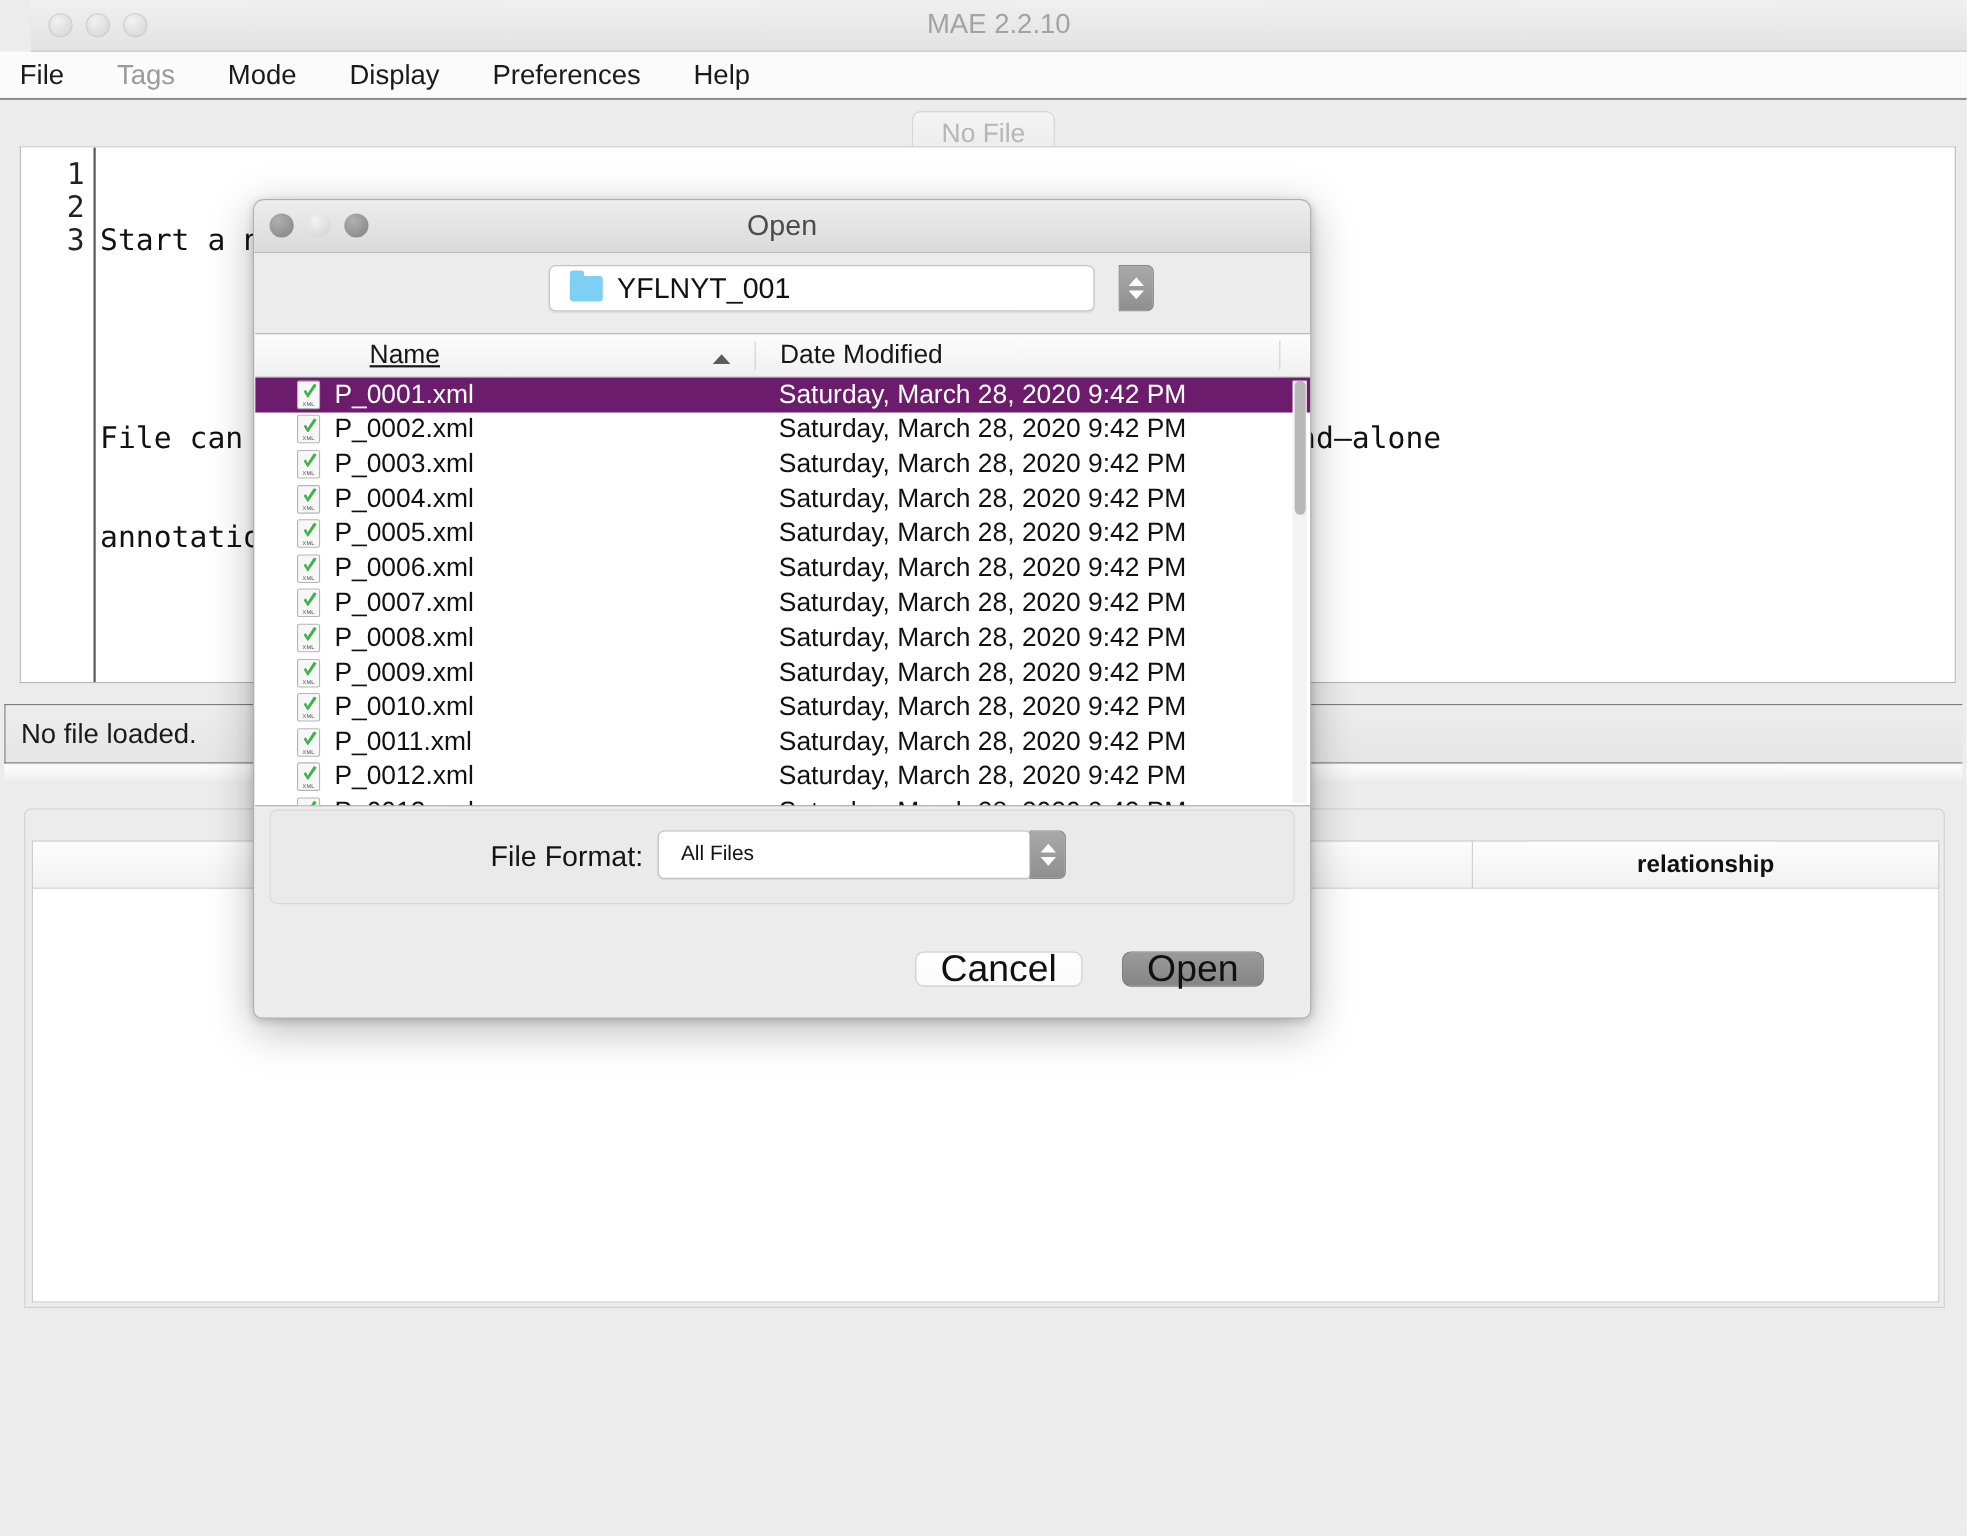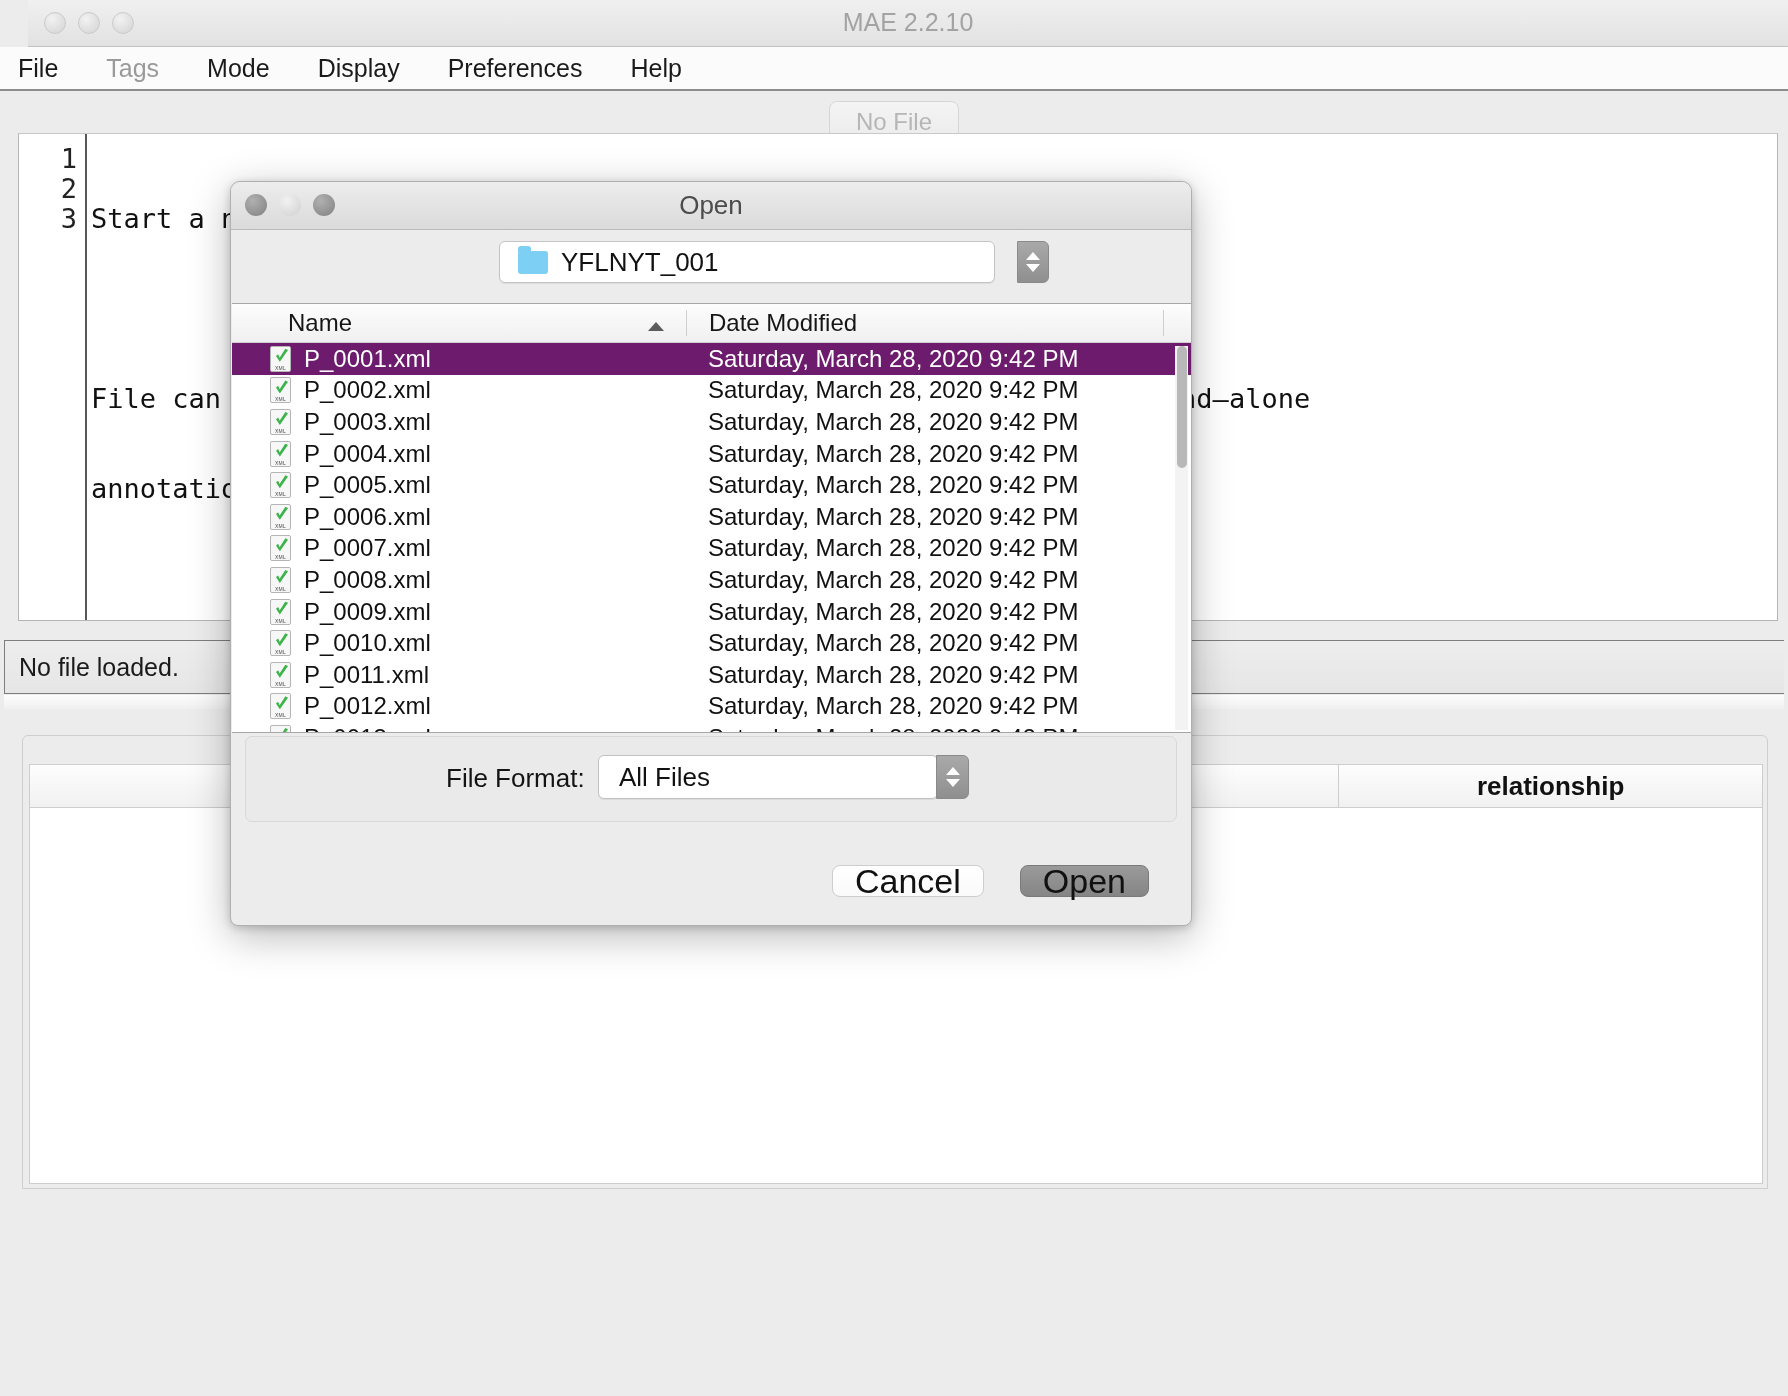--- a/index.html
+++ b/index.html
@@ -183,21 +183,21 @@
     left: 6px;
     top: 28px;
     width: 1734px;
     height: 44px;
     background: linear-gradient(to bottom, #fdfdfd, #f1f1f1);
     border: 1px solid #cdcdcd;
     box-sizing: border-box;
     display: flex;
   }
   .th {
-    font-size: 26px;
+    font-size: 22px;
     font-weight: bold;
     color: #111;
     display: flex;
     align-items: center;
     justify-content: center;
     border-right: 1px solid #cdcdcd;
     box-sizing: border-box;
   }
   .table-body {
     position: absolute;
@@ -339,23 +339,24 @@
     background: linear-gradient(to bottom, #fdfdfd, #f0f0f0);
     border-bottom: 1px solid #cfcfcf;
     display: flex;
     align-items: center;
     font-size: 24px;
     color: #161616;
     position: relative;
   }
   .col-name {
     width: 454px;
-    padding-left: 56px;
-    box-sizing: border-box;
-    position: relative;
+    padding-left: 104px;
+    box-sizing: border-box;
+    position: relative;
+    text-decoration: underline;
   }
   .sort-caret {
     position: absolute;
     right: 22px;
     top: 13px;
     width: 0; height: 0;
     border-left: 8px solid transparent;
     border-right: 8px solid transparent;
     border-bottom: 9px solid #5b5b5b;
   }
@@ -470,21 +471,21 @@
     top: 18px;
     width: 340px;
     height: 44px;
     background: #ffffff;
     border: 1px solid #c2c2c2;
     border-radius: 6px;
     box-sizing: border-box;
     display: flex;
     align-items: center;
     padding-left: 20px;
-    font-size: 26px;
+    font-size: 19px;
     color: #111;
     box-shadow: 0 1px 1px rgba(0,0,0,0.07);
   }
   .format-stepper {
     position: absolute;
     left: 690px;
     top: 18px;
     width: 33px;
     height: 44px;
     border-radius: 0 6px 6px 0;

